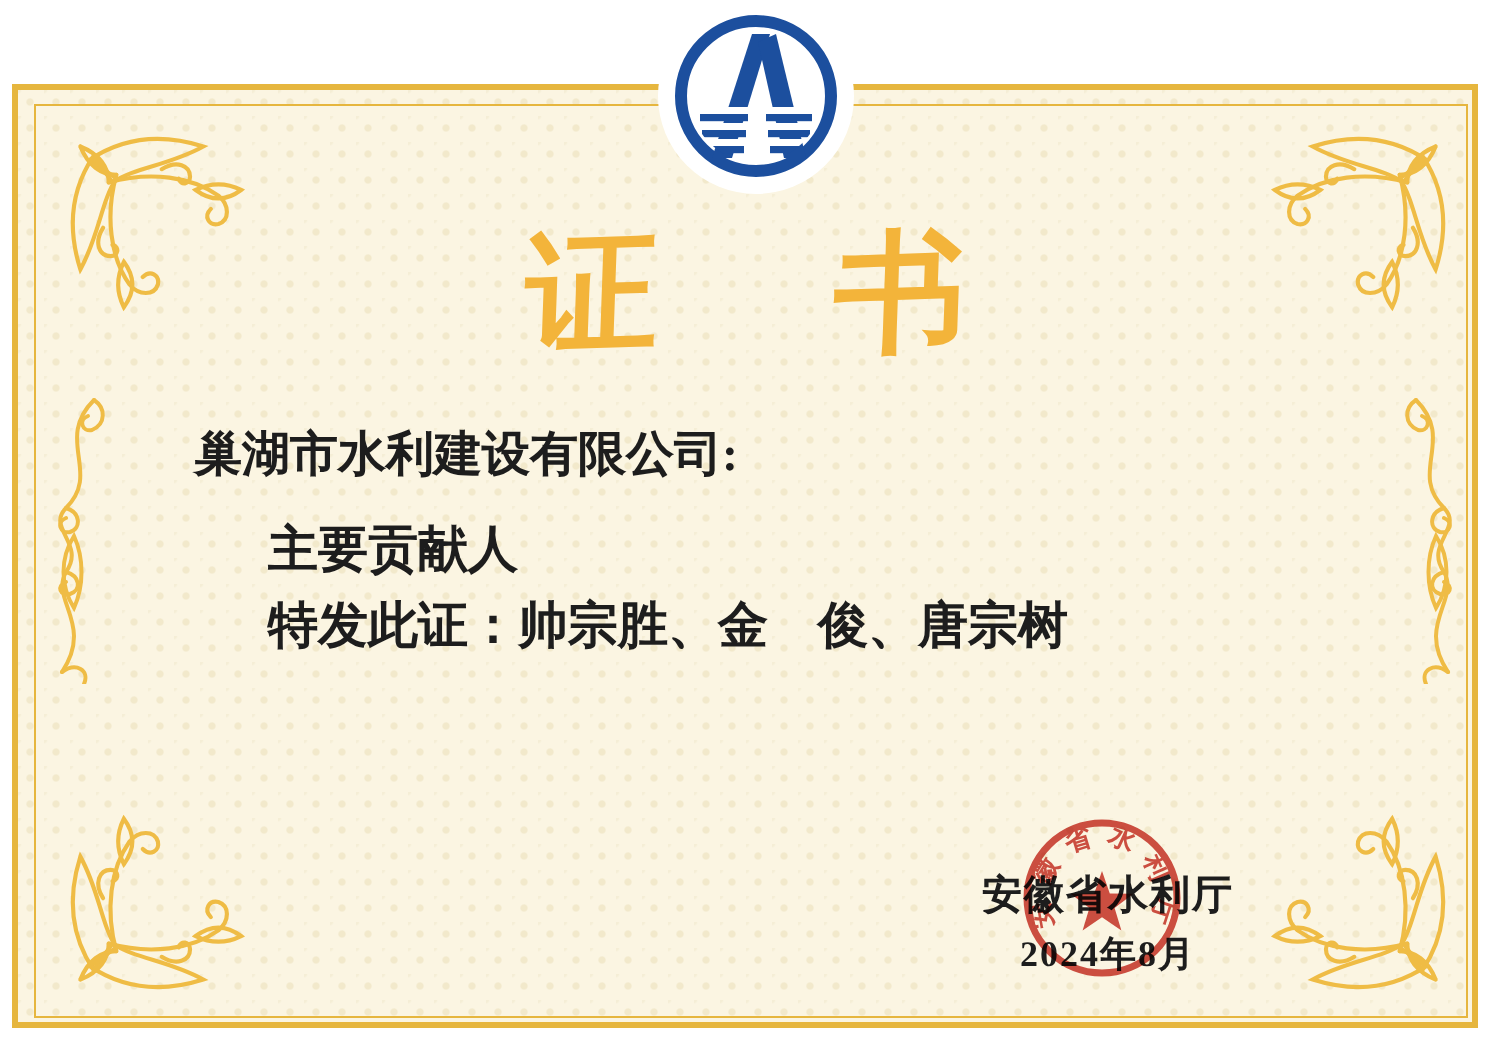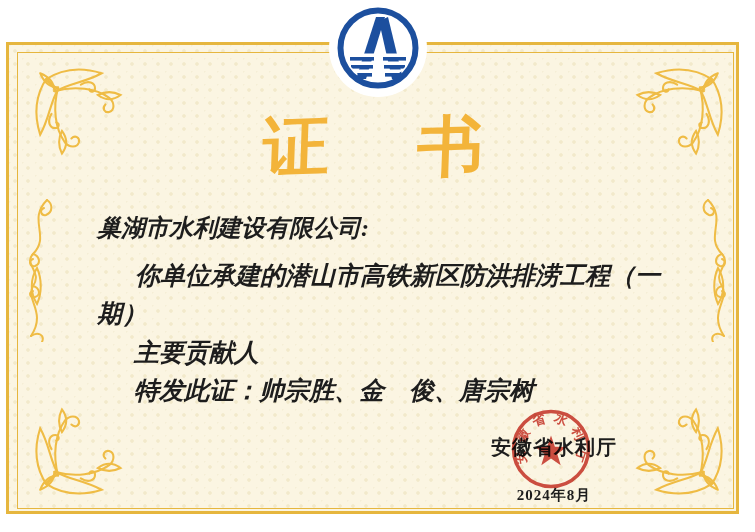--- a/index.html
+++ b/index.html
@@ -44,31 +44,31 @@
     display:flex;justify-content:center;gap:88px;
     color:#f3b43a;font-size:66px;font-weight:700;
     font-family:"DejaVu Serif","Liberation Serif",serif;
   }
   .title span{display:inline-block;transform:skewX(-4deg) rotate(-2deg);}
   
   .body-text{
     position:absolute;left:97px;top:209px;width:580px;
     color:#1d1d1d;font-weight:700;font-size:25px;line-height:38.5px;
   }
-  .body-text p{margin:0;font-style:italic;}
+  .body-text p{margin:0;}
   .recipient{font-size:24px;margin-bottom:9px !important;}
   .indent2{text-indent:38px;}
   .indent15{text-indent:37px;}
   
   .sign-block{
     position:absolute;left:470px;top:434px;width:168px;
     text-align:center;color:#1d1d1d;font-weight:700;
   }
   .sign-issuer{font-size:20px;letter-spacing:1px;}
-  .sign-date{font-size:15px;margin-top:25px;letter-spacing:1px;}
+  .sign-date{font-size:18px;margin-top:4px;letter-spacing:1px;}
   
   .seal{position:absolute;left:505px;top:405px;width:92px;height:92px;
     opacity:.85;mix-blend-mode:multiply;}
   .seal text{font-family:"Liberation Serif","DejaVu Serif",serif;font-weight:700;}
 </style>
 </head>
 <body>
 
 <div class="stage">
 
@@ -161,21 +161,20 @@
     </svg>
   </div>
 
   <div class="title">
     <span>证</span>
     <span>书</span>
   </div>
 
   <div class="body-text">
     <p class="recipient">巢湖市水利建设有限公司:</p>
-    <p class="indent2">你单位承建的潜山市高铁新区防洪排涝工程（一期）</p>
     <p class="indent15">主要贡献人</p>
     <p class="indent15">特发此证：帅宗胜、金　俊、唐宗树</p>
   </div>
 
   <div class="sign-block">
     <div class="sign-issuer">安徽省水利厅</div>
     <div class="sign-date">2024年8月</div>
   </div>
 
   <svg class="seal" viewBox="0 0 92 92">

